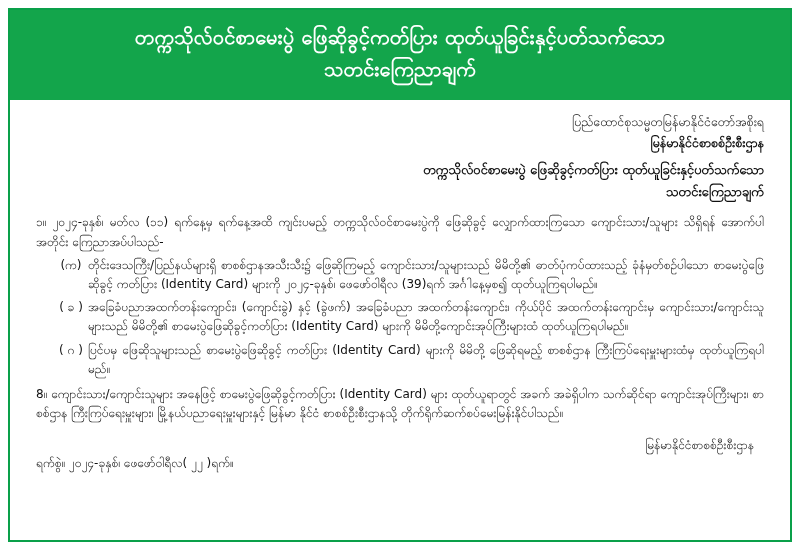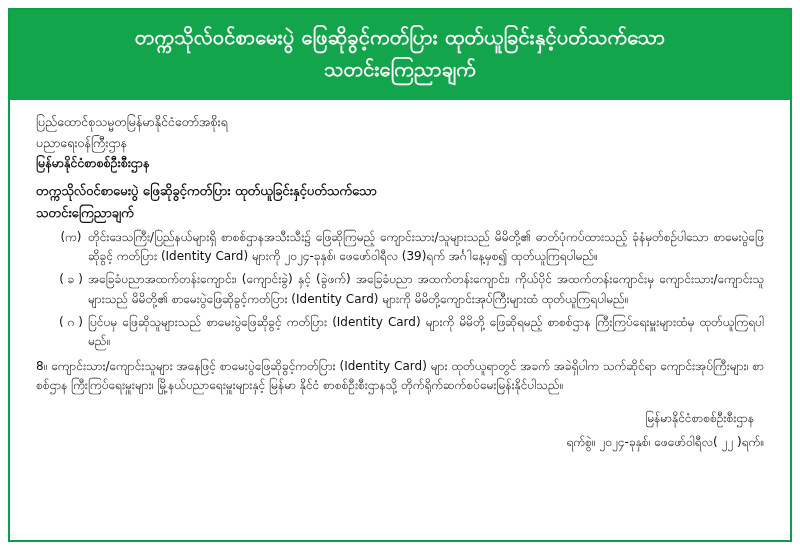--- a/index.html
+++ b/index.html
@@ -51,21 +51,21 @@
   }
   
   .content {
     flex: 1;
     box-sizing: border-box;
     padding: 12px 26px 8px 26px;
     background: #ffffff;
     position: relative;
   }
   .center {
-    text-align: left;
+    text-align: right;
   }
   .gov-line {
     font-size: 12.5px;
     line-height: 1.65;
     color: #111111;
   }
   .gov-line.b {
     font-weight: bold;
   }
   .title-line {
@@ -103,45 +103,44 @@
     flex: 1;
     text-align: justify;
   }
   .sign {
     margin-top: 14px;
     text-align: right;
     font-size: 12px;
     padding-right: 10px;
   }
   .date {
-    margin-top: 6px;
     font-size: 12px;
-    text-align: right;
+    text-align: left;
   }
 </style>
 </head>
 <body>
 
 <div class="page">
   <div class="frame">
 
     <div class="banner">
       <div class="banner-line">တက္ကသိုလ်ဝင်စာမေးပွဲ ဖြေဆိုခွင့်ကတ်ပြား ထုတ်ယူခြင်းနှင့်ပတ်သက်သော</div>
       <div class="banner-line second">သတင်းကြေညာချက်</div>
     </div>
 
     <div class="content">
 
       <div class="center gov-line">ပြည်ထောင်စုသမ္မတမြန်မာနိုင်ငံတော်အစိုးရ</div>
-      <div class="center gov-line">ပညာရေးဝန်ကြီးဌာန</div>
       <div class="center gov-line b">မြန်မာနိုင်ငံစာစစ်ဦးစီးဌာန</div>
 
       <div class="center title-line">တက္ကသိုလ်ဝင်စာမေးပွဲ ဖြေဆိုခွင့်ကတ်ပြား ထုတ်ယူခြင်းနှင့်ပတ်သက်သော</div>
       <div class="center title-line second">သတင်းကြေညာချက်</div>
 
+      <div class="para">၁။  ၂၀၂၄-ခုနှစ်၊ မတ်လ (၁၁) ရက်နေ့မှ ရက်နေ့အထိ ကျင်းပမည့် တက္ကသိုလ်ဝင်စာမေးပွဲကို ဖြေဆိုခွင့် လျှောက်ထားကြသော ကျောင်းသား/သူများ သိရှိရန် အောက်ပါအတိုင်း ကြေညာအပ်ပါသည်-</div>
 
       <div class="sub">
         <div class="sub-label">(က)</div>
         <div class="sub-text">တိုင်းဒေသကြီး/ပြည်နယ်များရှိ စာစစ်ဌာနအသီးသီး၌ ဖြေဆိုကြမည့် ကျောင်းသား/သူများသည် မိမိတို့၏ ဓာတ်ပုံကပ်ထားသည့် ခုံနံမှတ်စဉ်ပါသော စာမေးပွဲဖြေဆိုခွင့် ကတ်ပြား (Identity Card) များကို ၂၀၂၄-ခုနှစ်၊ ဖေဖော်ဝါရီလ (39)ရက် အင်္ဂါနေ့မှစ၍ ထုတ်ယူကြရပါမည်။</div>
       </div>
 
       <div class="sub">
         <div class="sub-label">( ခ )</div>
         <div class="sub-text">အခြေခံပညာအထက်တန်းကျောင်း၊ (ကျောင်းခွဲ) နှင့် (ခွဲဖက်) အခြေခံပညာ အထက်တန်းကျောင်း၊ ကိုယ်ပိုင် အထက်တန်းကျောင်းမှ ကျောင်းသား/ကျောင်းသူများသည် မိမိတို့၏ စာမေးပွဲဖြေဆိုခွင့်ကတ်ပြား (Identity Card) များကို မိမိတို့ကျောင်းအုပ်ကြီးများထံ ထုတ်ယူကြရပါမည်။</div>
       </div>

